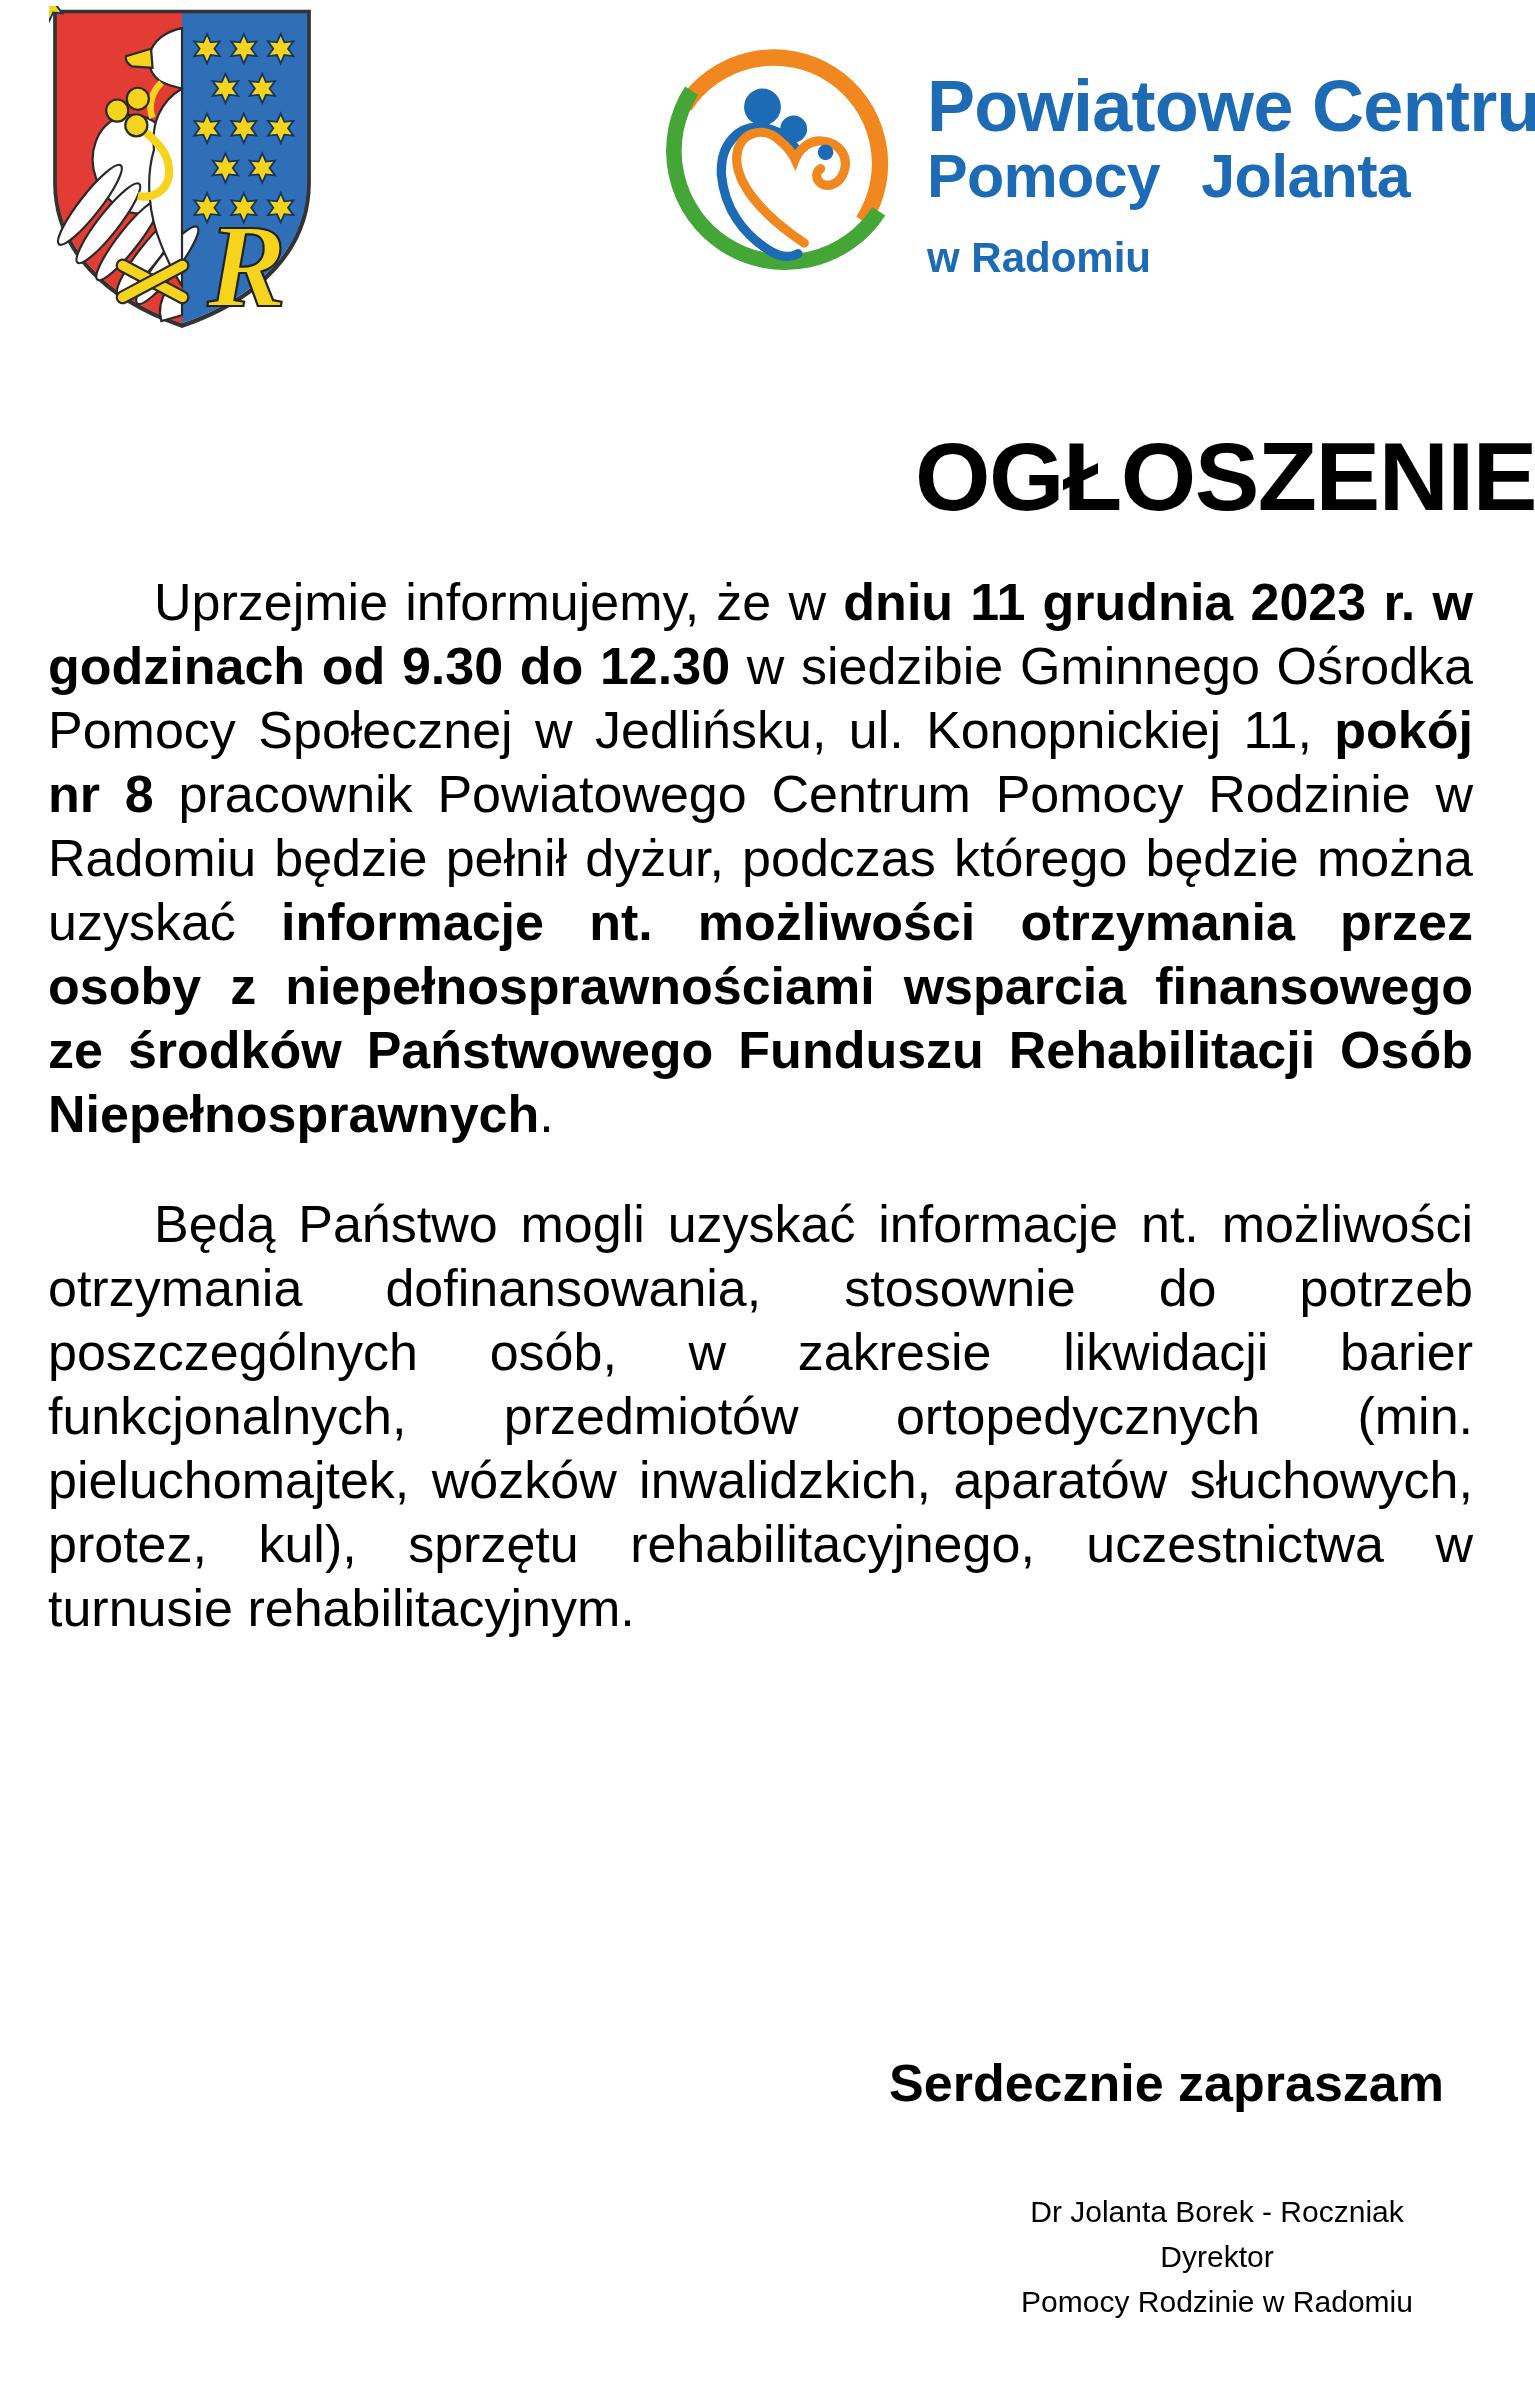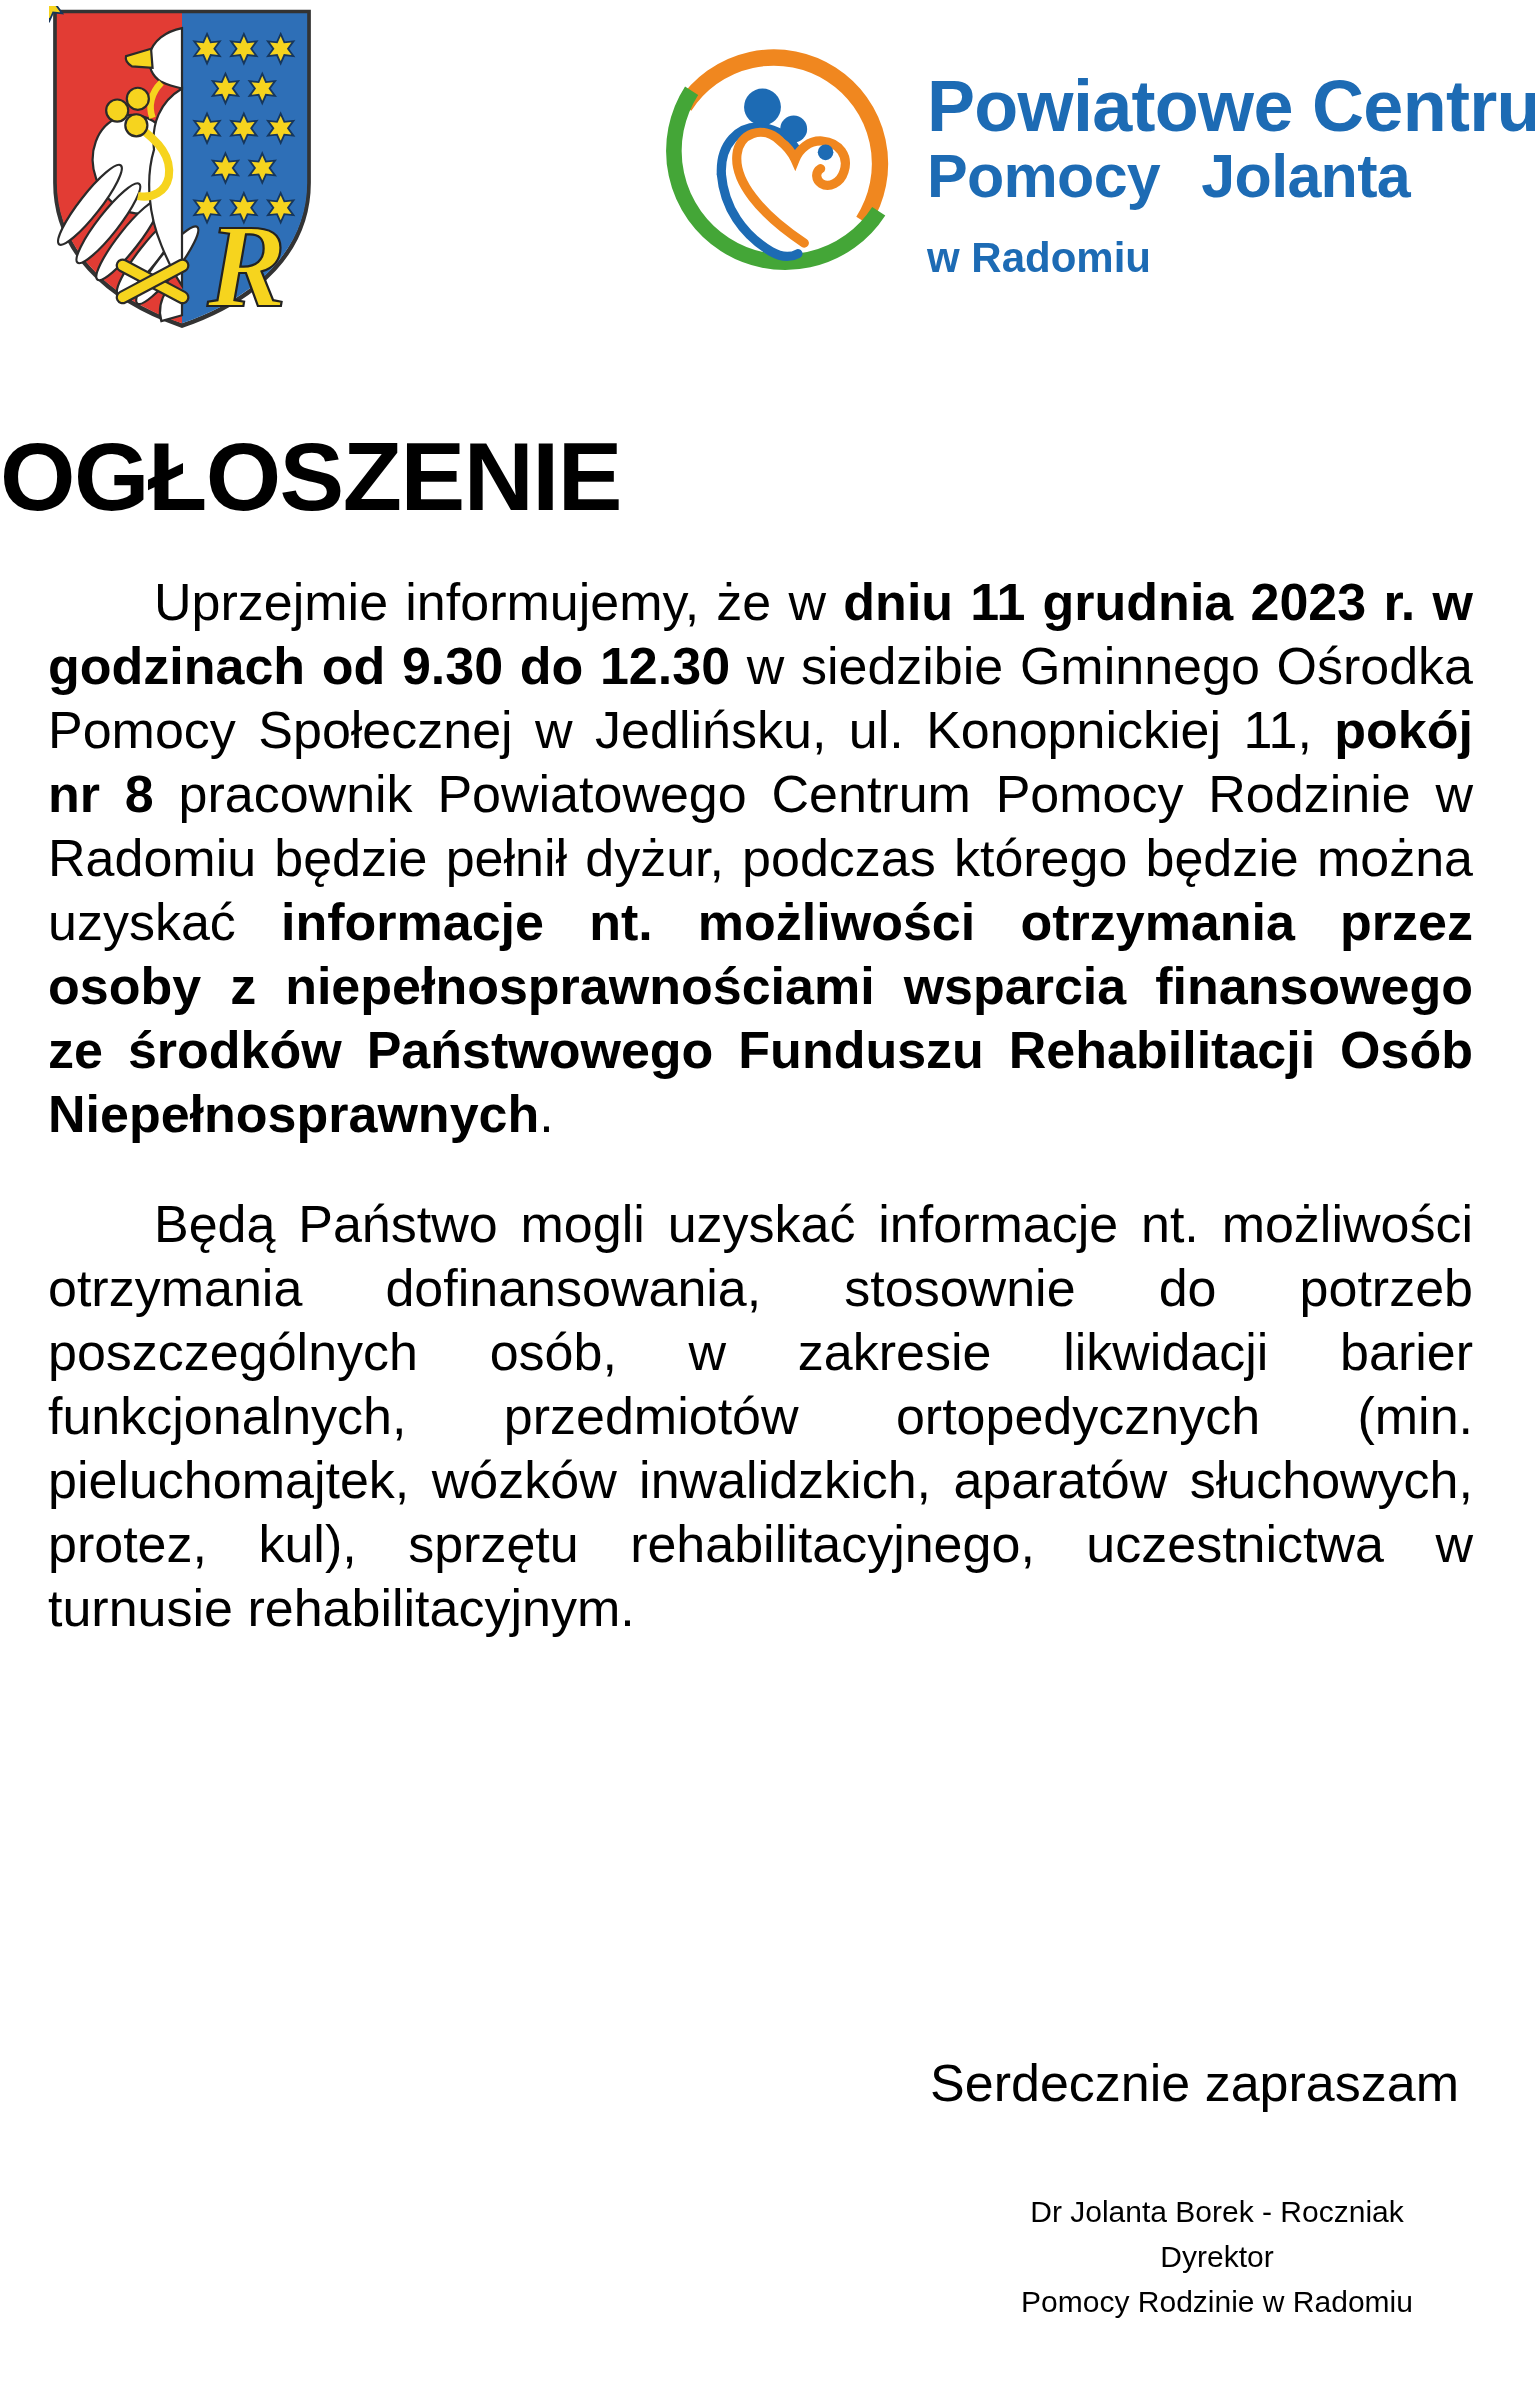--- a/index.html
+++ b/index.html
@@ -8,30 +8,30 @@
     font-family:"Liberation Sans", sans-serif; color:#000000; overflow:hidden;
   }
   .crest { position:absolute; left:49px; top:6px; width:266px; height:324px; }
   .emblem { position:absolute; left:659px; top:40px; width:241px; height:236px; }
   .logo-text { position:absolute; left:927px; top:71px; color:var(--logo_blue); font-weight:bold; }
   .logo-line1 { font-size:72px; line-height:70px; letter-spacing:-0.7px; white-space:nowrap; }
   .logo-line2 { font-size:61px; line-height:70px; letter-spacing:-0.7px; word-spacing:25px; white-space:nowrap; }
   .logo-line3 { font-size:42px; line-height:46px; margin-top:24px; }
   .title {
     position:absolute; left:0; top:421px; width:100%; margin:0;
-    text-align:left; font-size:97px; font-weight:bold; letter-spacing:-1.5px;
+    text-align:right; font-size:97px; font-weight:bold; letter-spacing:-1.5px;
   }
   .body-text {
     position:absolute; left:48px; top:570px; width:1425px;
     font-size:52px; line-height:64px; text-align:justify;
   }
   .body-text p { margin:0; text-indent:106px; }
   .body-text p + p { margin-top:46px; }
   .b { font-weight:bold; }
-  .closing { position:absolute; right:77px; top:2054px; font-size:52px; line-height:59px; }
+  .closing { position:absolute; right:92px; top:2054px; font-size:52px; line-height:59px;font-weight:bold; }
   .signature {
     position:absolute; left:979px; top:2189px; width:476px;
     text-align:center; font-size:30px; line-height:45px;
   }
   svg text { user-select:none; }
 </style>
 </head>
 <body>
 
 <div class="page">

